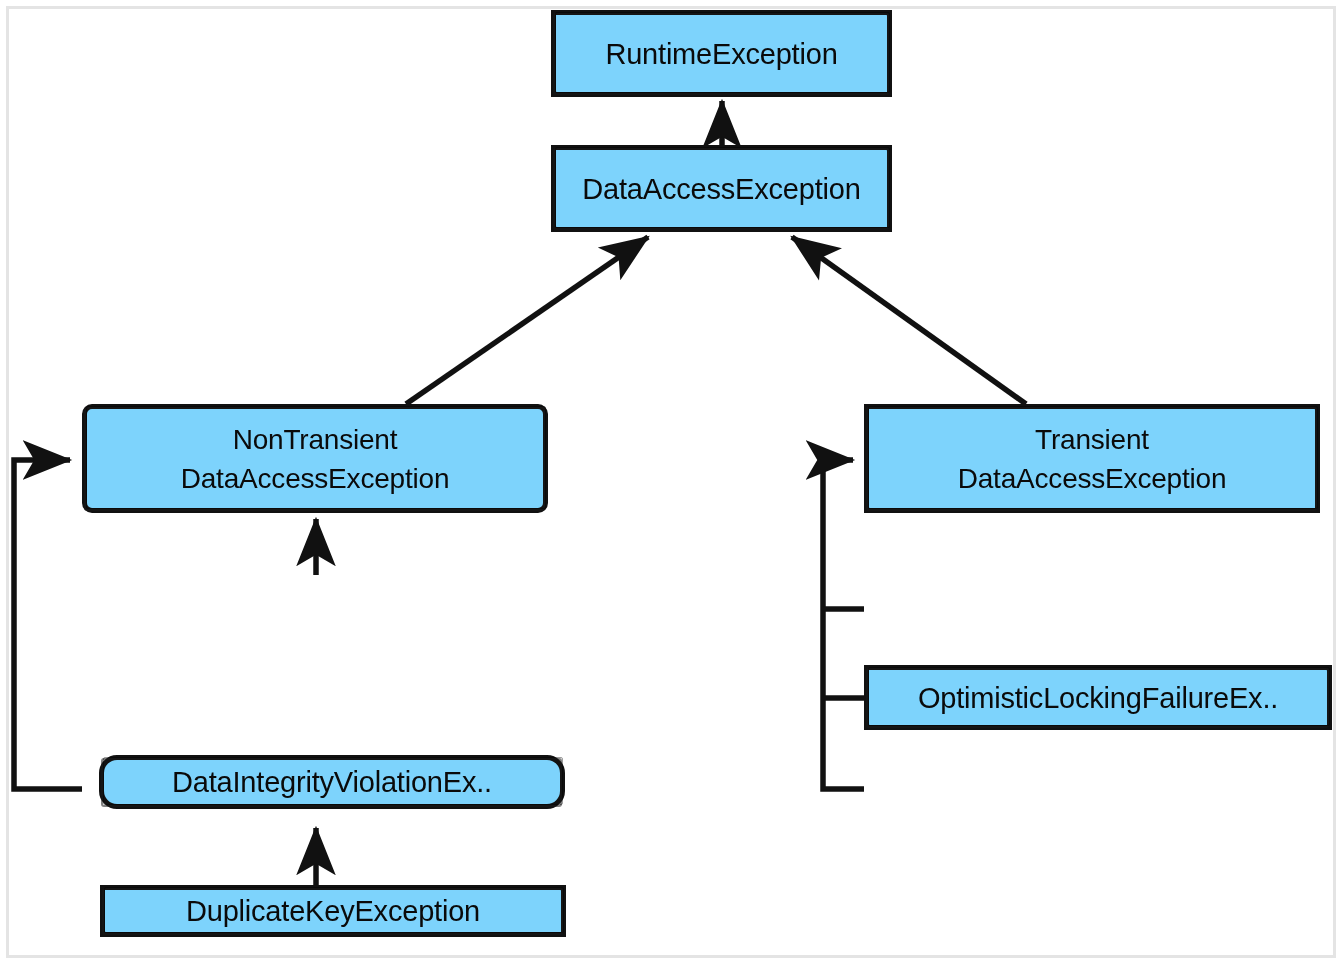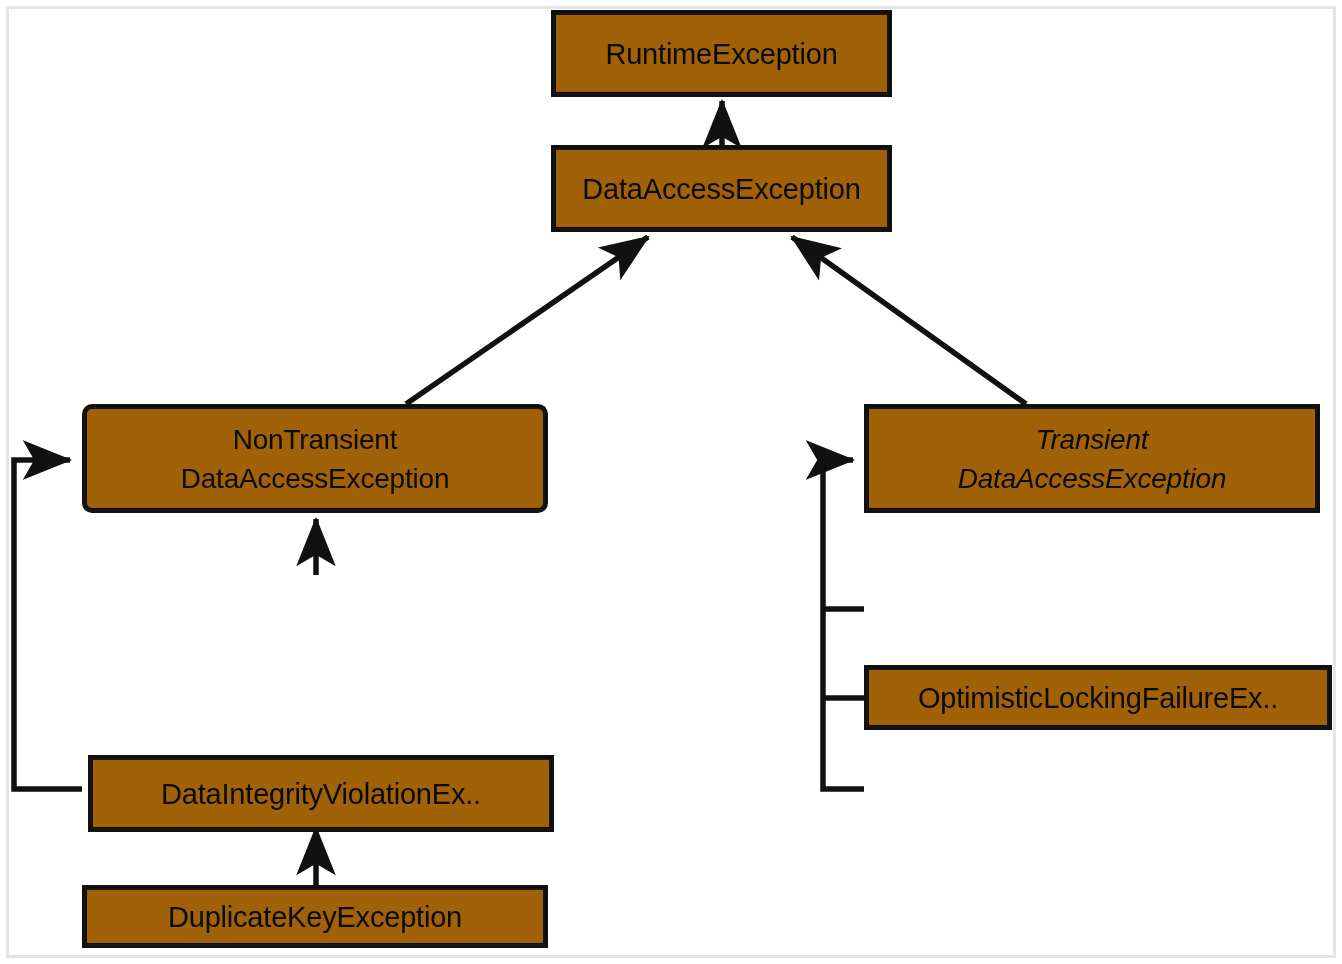--- a/index.html
+++ b/index.html
@@ -31,21 +31,21 @@
     position: absolute;
     left: 0;
     top: 0;
     width: 1342px;
     height: 964px;
   }
   
   .node-box {
     position: absolute;
     box-sizing: border-box;
-    background: #a16207;
+    background: #7dd3fc;
     border: 5px solid #111111;
     display: flex;
     align-items: center;
     justify-content: center;
     text-align: center;
     z-index: 3;
   }
   .node-box::before {
     content: "";
     position: absolute;
@@ -123,29 +123,29 @@
   <div class="node-box" style="left:551px; top:145px; width:341px; height:87px;">
     <span class="node-label">DataAccessException</span>
   </div>
 
   <div class="node-box" style="left:82px; top:404px; width:466px; height:109px;border-radius:10px;">
     <span class="node-label two-line">NonTransient
 DataAccessException</span>
   </div>
 
 
-  <div class="node-box" style="left:88px; top:755px; width:466px; height:77px;">
+  <div class="node-box" style="left:99px; top:755px; width:466px; height:54px;border-radius:18px;">
     <span class="node-label">DataIntegrityViolationEx..</span>
   </div>
 
-  <div class="node-box" style="left:82px; top:885px; width:466px; height:63px;">
+  <div class="node-box" style="left:100px; top:885px; width:466px; height:52px;">
     <span class="node-label">DuplicateKeyException</span>
   </div>
 
-  <div class="node-box" style="left:864px; top:404px; width:456px; height:109px;font-style:italic;">
+  <div class="node-box" style="left:864px; top:404px; width:456px; height:109px;">
     <span class="node-label two-line">Transient
 DataAccessException</span>
   </div>
 
 
   <div class="node-box" style="left:864px; top:665px; width:468px; height:65px;">
     <span class="node-label">OptimisticLockingFailureEx..</span>
   </div>
 
 

